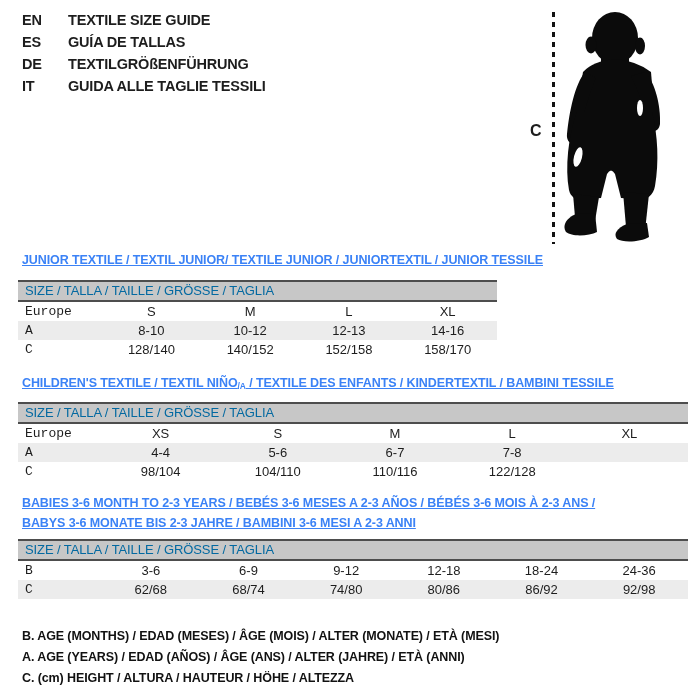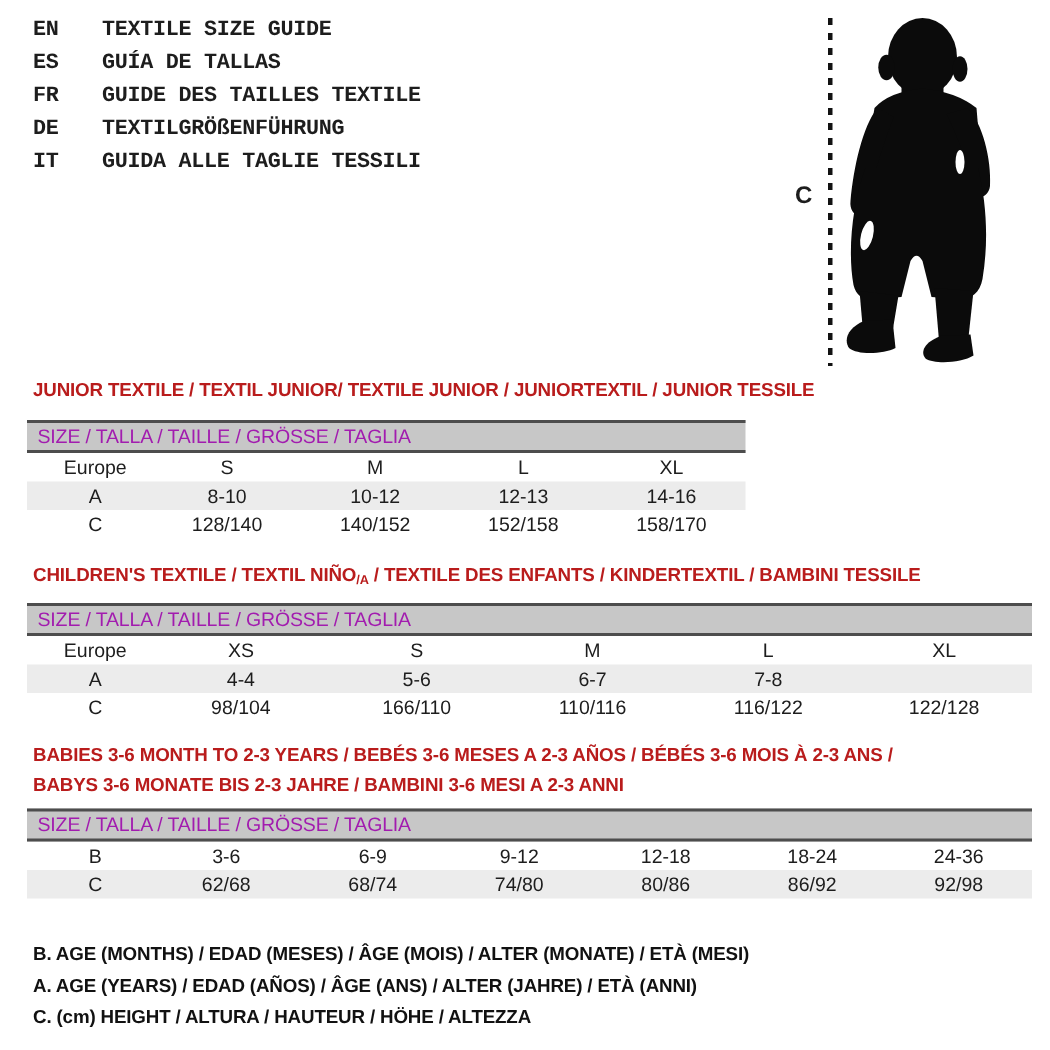--- a/index.html
+++ b/index.html
@@ -7,76 +7,72 @@
     --row-shaded:#ececec;
     --rule:#4d4d4d;
     --text:#1d1d1d;
   }
   *{margin:0;padding:0;box-sizing:border-box;}
   html,body{width:700px;height:700px;background:#fff;overflow:hidden;}
   body{font-family:"Liberation Sans",sans-serif;color:var(--text);position:relative;}
 
   
   .lang-block{position:absolute;left:22px;top:9px;}
-  .lang-row{display:flex;line-height:22px;font-weight:700;font-size:14.5px;letter-spacing:-0.2px;font-family:Liberation Mono, monospace;}
+  .lang-row{display:flex;line-height:22px;font-weight:700;font-size:14.5px;letter-spacing:-0.2px;}
   .lang-code{width:46px;}
   .lang-label{white-space:nowrap;}
 
   
   .figure{position:absolute;left:528px;top:4px;width:168px;height:248px;}
   .dash-line{position:absolute;left:24px;top:8px;width:3px;height:232px;
     background:repeating-linear-gradient(to bottom,#121212 0 5px,transparent 5px 10px);}
   .measure-label{position:absolute;left:2px;top:118px;font-weight:700;font-size:16px;}
   .silhouette{position:absolute;left:35px;top:2px;width:104px;height:240px;}
 
   
-  .sec-title{position:absolute;left:22px;font-weight:700;font-size:12.5px;letter-spacing:-0.1px;white-space:nowrap;color:#b91c1c;}
+  .sec-title{position:absolute;left:22px;font-weight:700;font-size:12.5px;letter-spacing:-0.1px;white-space:nowrap;color:#3b82f6;text-decoration:underline;}
   .sec-title .sub{font-size:8.5px;vertical-align:-2px;}
   .sec-title-multi{line-height:20px;}
   #title-1{top:253px;}
   #title-2{top:376px;}
   #title-3{top:493px;}
 
   
   .size-table{position:absolute;left:18px;}
   #table-1{top:280px;width:479px;}
   #table-2{top:402px;width:670px;}
   #table-3{top:539px;width:670px;}
   .thead{height:22px;line-height:18px;background:var(--header-bar);
     border-top:2px solid var(--rule);border-bottom:2px solid var(--rule);
-    padding-left:7px;font-size:13px;color:#a21caf;letter-spacing:-0.1px;}
+    padding-left:7px;font-size:13px;color:#0369a1;letter-spacing:-0.1px;}
   .trow{display:grid;height:19px;line-height:19px;font-size:13px;}
   .cols4{grid-template-columns:84px repeat(4,1fr);}
   .cols5{grid-template-columns:84px repeat(5,1fr);}
   .cols6{grid-template-columns:84px repeat(6,1fr);}
   .trow.shaded{background:var(--row-shaded);}
-  .rlabel{padding-left:7px;text-align:center;}
+  .rlabel{padding-left:7px;text-align:left;font-family:Liberation Mono, monospace;}
   .cell{text-align:center;}
 
   
   .notes{position:absolute;left:22px;top:626px;}
   .note-line{font-weight:700;font-size:12.5px;line-height:21px;letter-spacing:-0.1px;white-space:nowrap;color:#111;}
 </style>
 </head>
 <body>
 
 <div class="page">
 
   <div class="lang-block">
     <div class="lang-row">
       <span class="lang-code">EN</span>
       <span class="lang-label">TEXTILE SIZE GUIDE</span>
     </div>
     <div class="lang-row">
       <span class="lang-code">ES</span>
       <span class="lang-label">GUÍA DE TALLAS</span>
-    </div>
-    <div class="lang-row">
-      <span class="lang-code">FR</span>
-      <span class="lang-label">GUIDE DES TAILLES TEXTILE</span>
     </div>
     <div class="lang-row">
       <span class="lang-code">DE</span>
       <span class="lang-label">TEXTILGRÖßENFÜHRUNG</span>
     </div>
     <div class="lang-row">
       <span class="lang-code">IT</span>
       <span class="lang-label">GUIDA ALLE TAGLIE TESSILI</span>
     </div>
   </div>
@@ -144,23 +140,22 @@
     <div class="trow cols5 shaded">
       <span class="rlabel">A</span>
       <span class="cell">4-4</span>
       <span class="cell">5-6</span>
       <span class="cell">6-7</span>
       <span class="cell">7-8</span>
     </div>
     <div class="trow cols5">
       <span class="rlabel">C</span>
       <span class="cell">98/104</span>
-      <span class="cell">166/110</span>
+      <span class="cell">104/110</span>
       <span class="cell">110/116</span>
-      <span class="cell">116/122</span>
       <span class="cell">122/128</span>
     </div>
   </div>
 
   <div class="sec-title sec-title-multi" id="title-3">
     <div>BABIES 3-6 MONTH TO 2-3 YEARS / BEBÉS 3-6 MESES A 2-3 AÑOS / BÉBÉS 3-6 MOIS À 2-3 ANS /</div>
     <div>BABYS 3-6 MONATE BIS 2-3 JAHRE / BAMBINI 3-6 MESI A 2-3 ANNI</div>
   </div>
   <div class="size-table" id="table-3">
     <div class="thead">SIZE / TALLA / TAILLE / GRÖSSE / TAGLIA</div>

